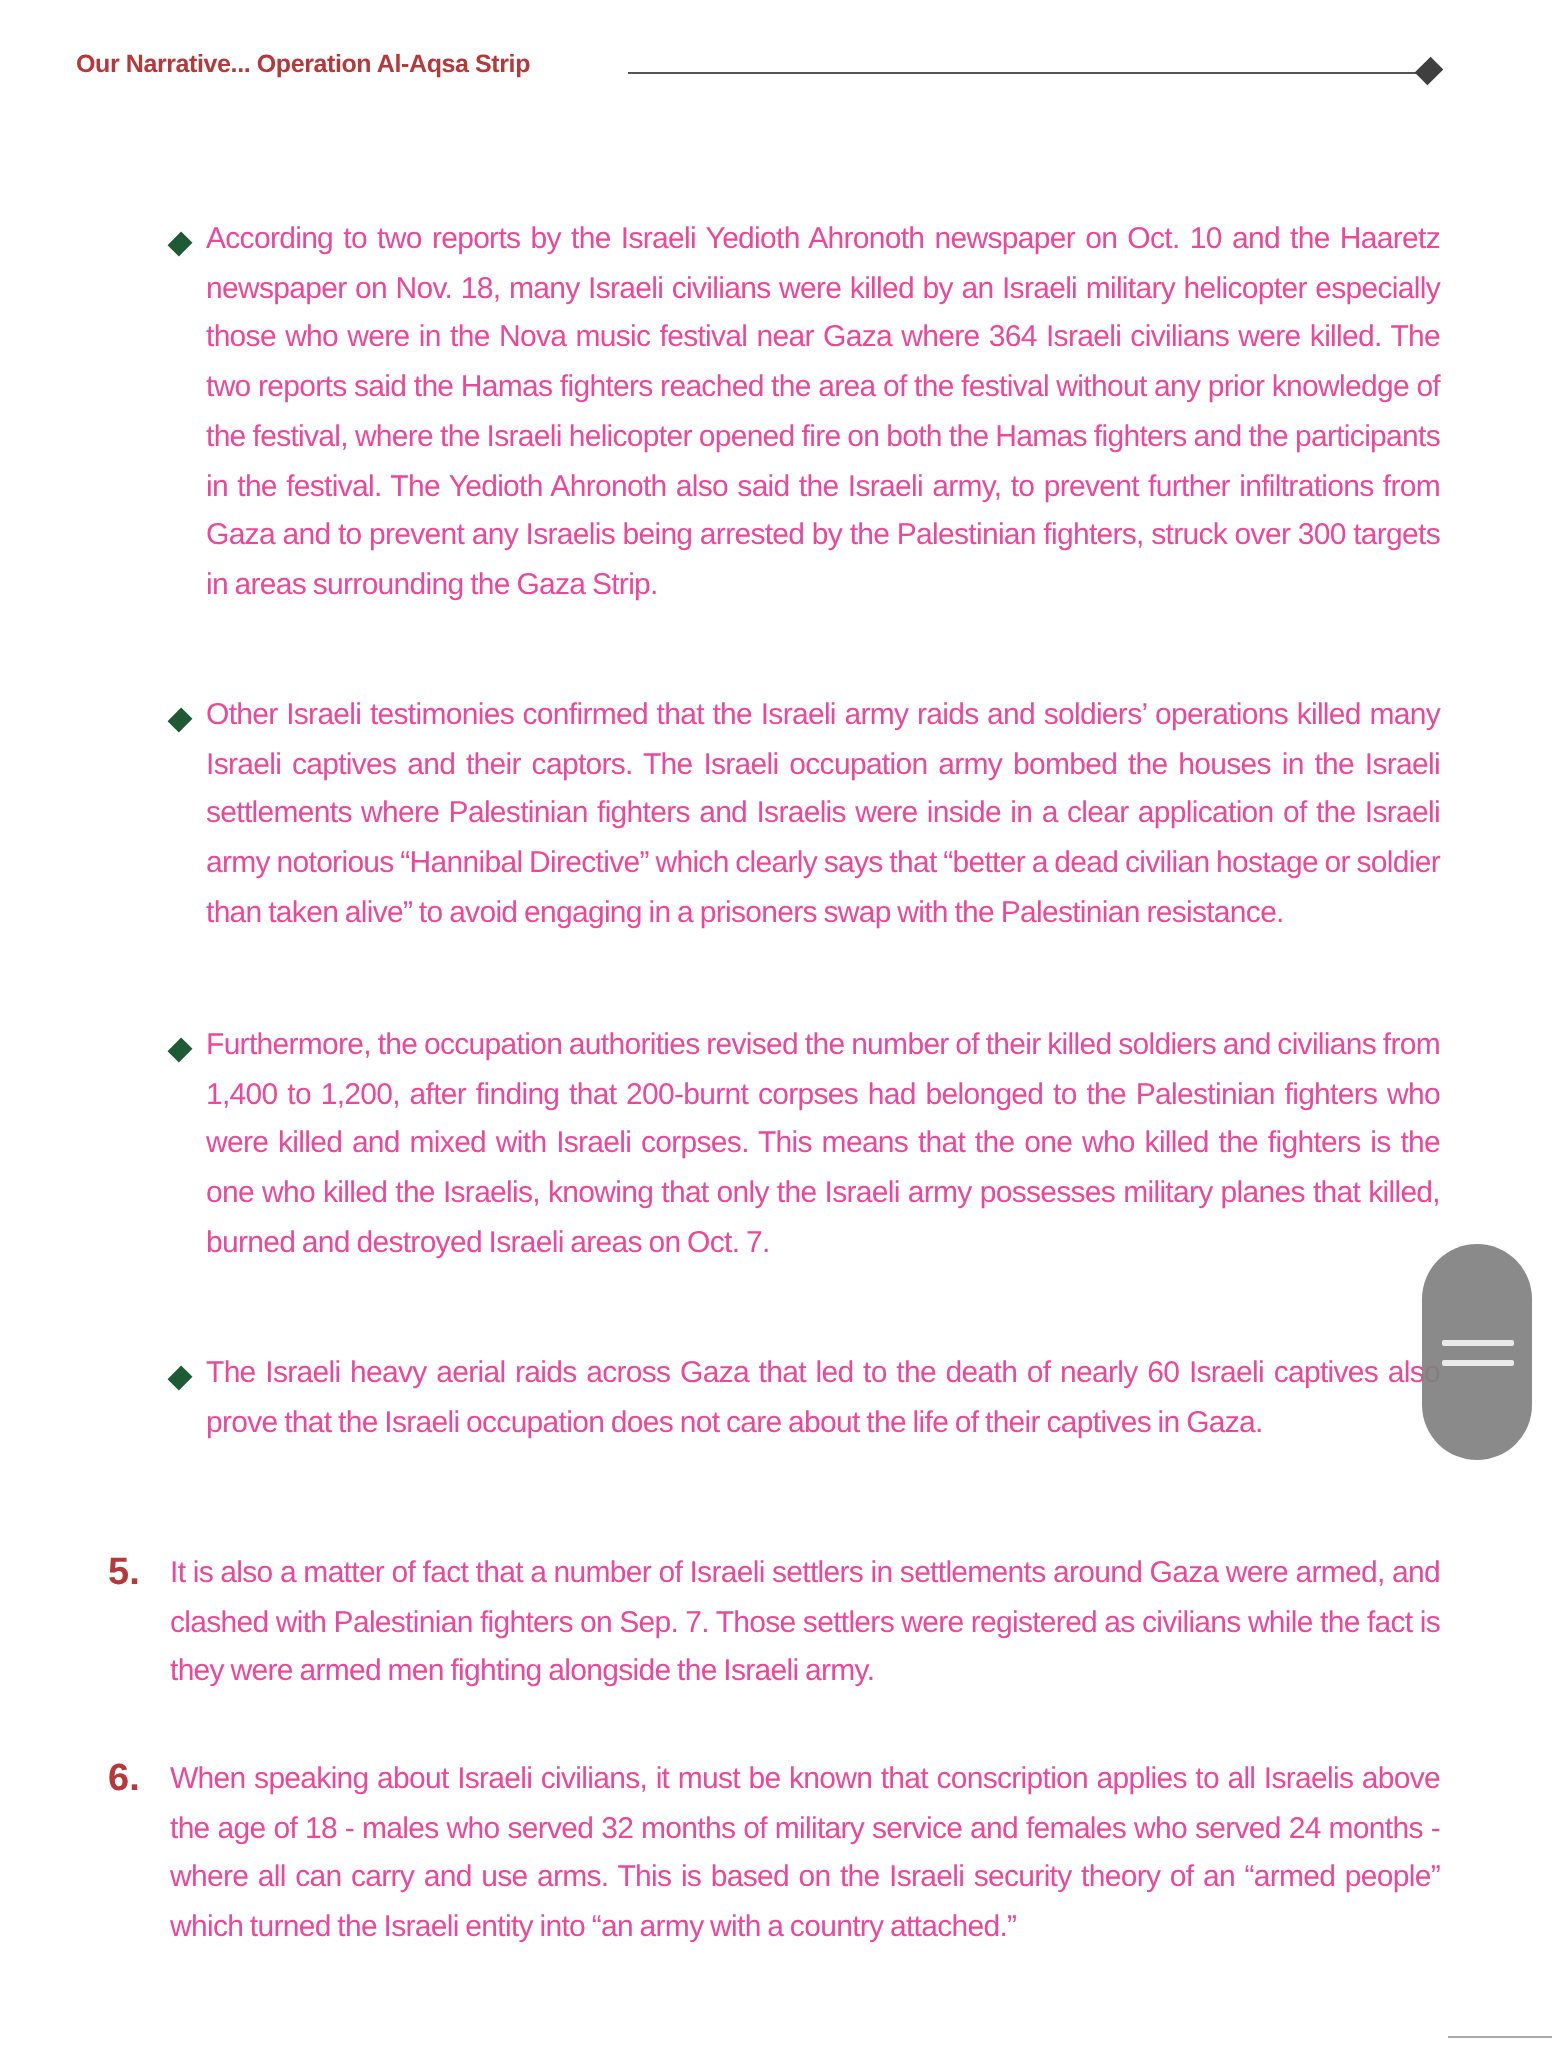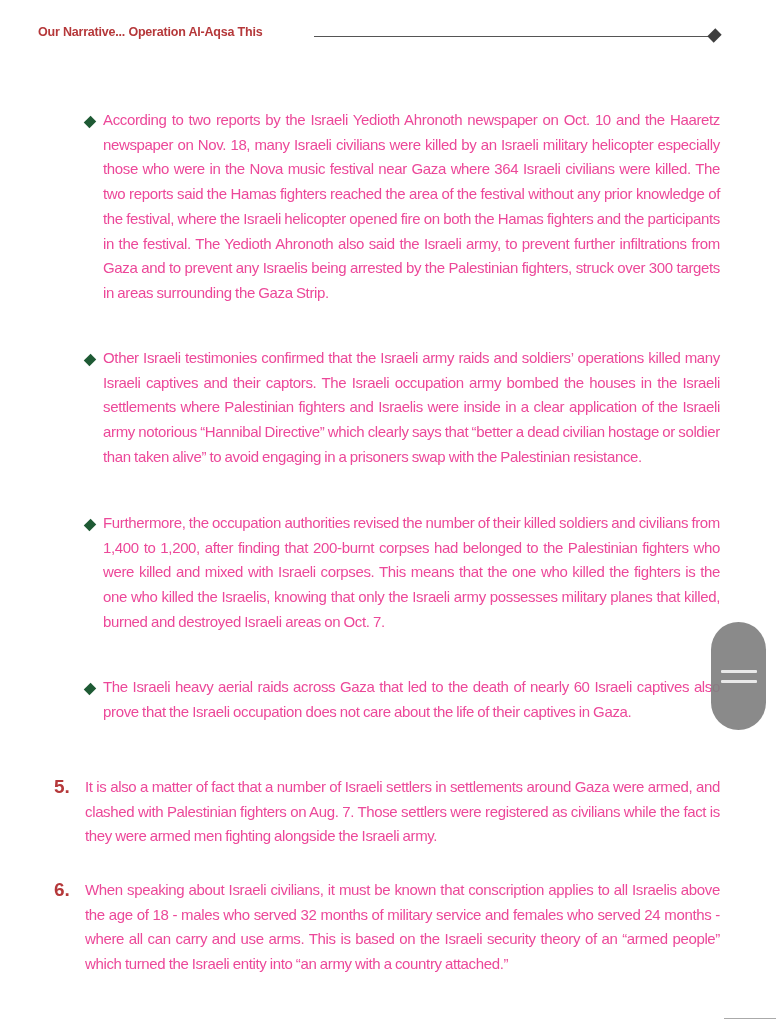--- a/index.html
+++ b/index.html
@@ -37,21 +37,21 @@
   }
   .scroll-handle .bar {
     position: absolute; left: 10px; width: 36px; height: 3px; background: #e9e9e9; border-radius: 1px;
   }
   .bottom-rule { position: absolute; left: 724px; top: 1018px; width: 52px; height: 1px; background: #aaa; }
 </style>
 </head>
 <body>
 
 <div class="header">
-  <span class="header-title">Our Narrative... Operation Al-Aqsa This</span>
+  <span class="header-title">Our Narrative... Operation Al-Aqsa Strip</span>
   <div class="header-rule"></div>
   <div class="header-diamond"></div>
 </div>
 
 <div class="content">
 
   <div class="bullet-item" style="top:114px;">
     <span class="bullet-icon"></span>
     <div class="bullet-text">According to two reports by the Israeli Yedioth Ahronoth newspaper on Oct. 10 and the Haaretz newspaper on Nov. 18, many Israeli civilians were killed by an Israeli military helicopter especially those who were in the Nova music festival near Gaza where 364 Israeli civilians were killed. The two reports said the Hamas fighters reached the area of the festival without any prior knowledge of the festival, where the Israeli helicopter opened fire on both the Hamas fighters and the participants in the festival. The Yedioth Ahronoth also said the Israeli army, to prevent further infiltrations from Gaza and to prevent any Israelis being arrested by the Palestinian fighters, struck over 300 targets in areas surrounding the Gaza Strip.</div>
   </div>
@@ -66,21 +66,21 @@
     <div class="bullet-text">Furthermore, the occupation authorities revised the number of their killed soldiers and civilians from 1,400 to 1,200, after finding that 200-burnt corpses had belonged to the Palestinian fighters who were killed and mixed with Israeli corpses. This means that the one who killed the fighters is the one who killed the Israelis, knowing that only the Israeli army possesses military planes that killed, burned and destroyed Israeli areas on Oct. 7.</div>
   </div>
 
   <div class="bullet-item" style="top:681px;">
     <span class="bullet-icon"></span>
     <div class="bullet-text">The Israeli heavy aerial raids across Gaza that led to the death of nearly 60 Israeli captives also prove that the Israeli occupation does not care about the life of their captives in Gaza.</div>
   </div>
 
   <div class="num-item" style="top:781px;">
     <span class="num-label">5.</span>
-    <div class="num-text">It is also a matter of fact that a number of Israeli settlers in settlements around Gaza were armed, and clashed with Palestinian fighters on Aug. 7. Those settlers were registered as civilians while the fact is they were armed men fighting alongside the Israeli army.</div>
+    <div class="num-text">It is also a matter of fact that a number of Israeli settlers in settlements around Gaza were armed, and clashed with Palestinian fighters on Sep. 7. Those settlers were registered as civilians while the fact is they were armed men fighting alongside the Israeli army.</div>
   </div>
 
   <div class="num-item" style="top:884px;">
     <span class="num-label">6.</span>
     <div class="num-text">When speaking about Israeli civilians, it must be known that conscription applies to all Israelis above the age of 18 - males who served 32 months of military service and females who served 24 months - where all can carry and use arms. This is based on the Israeli security theory of an “armed people” which turned the Israeli entity into “an army with a country attached.”</div>
   </div>
 </div>
 
 <div class="scroll-handle">
   <div class="bar" style="top:48px;"></div>

